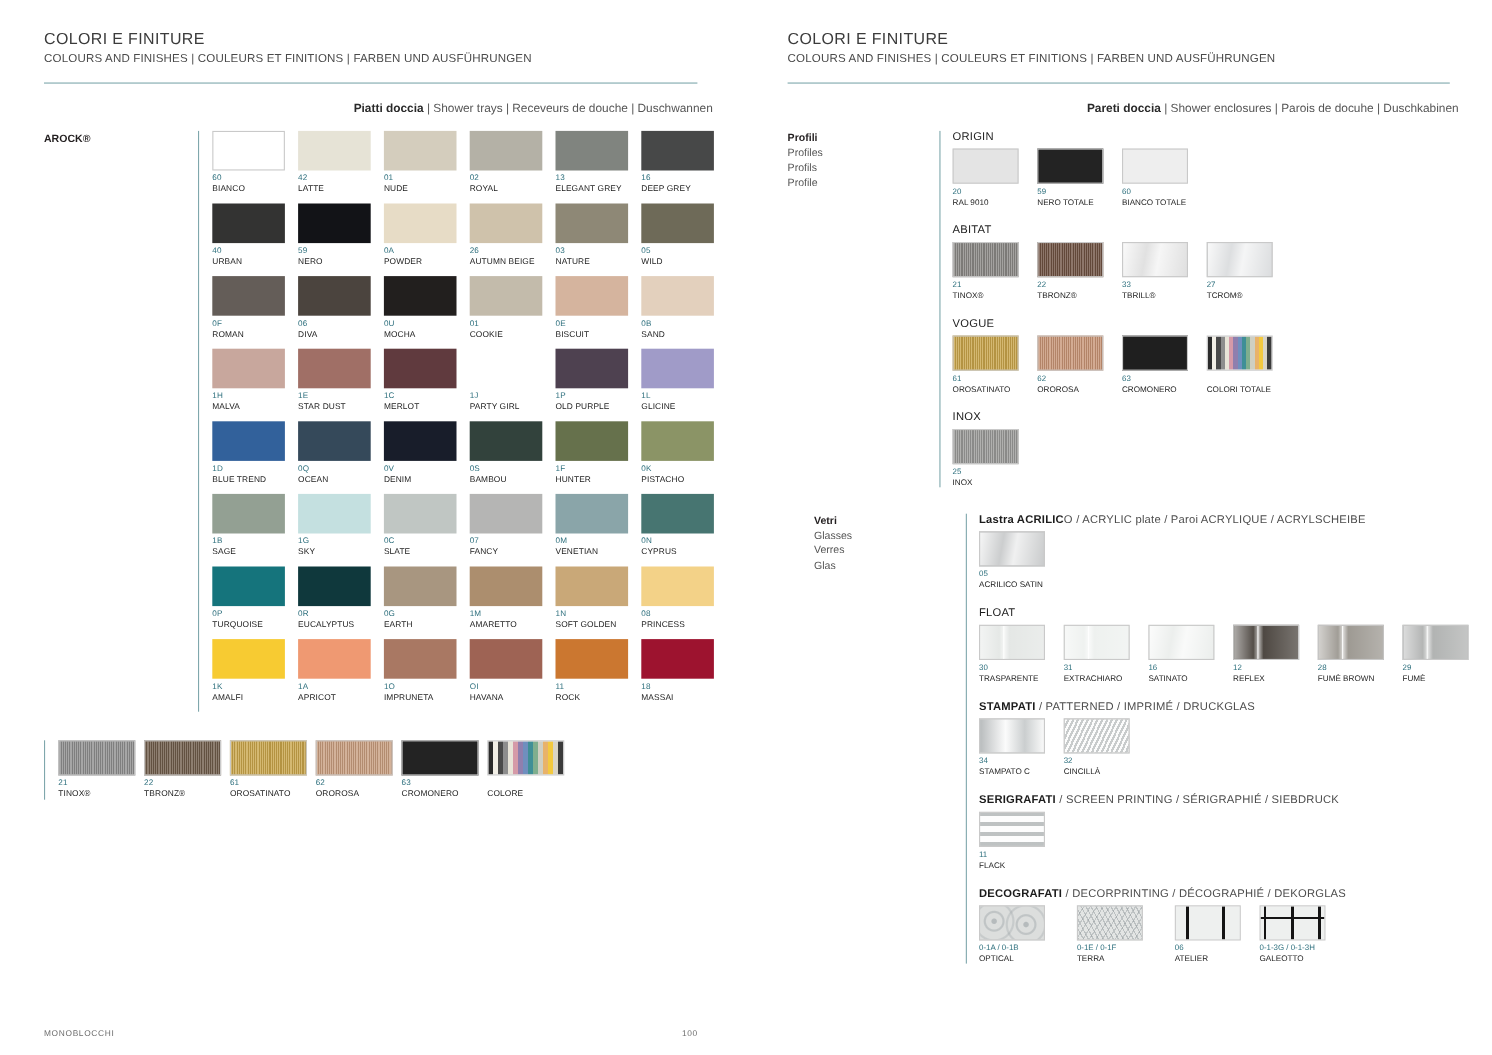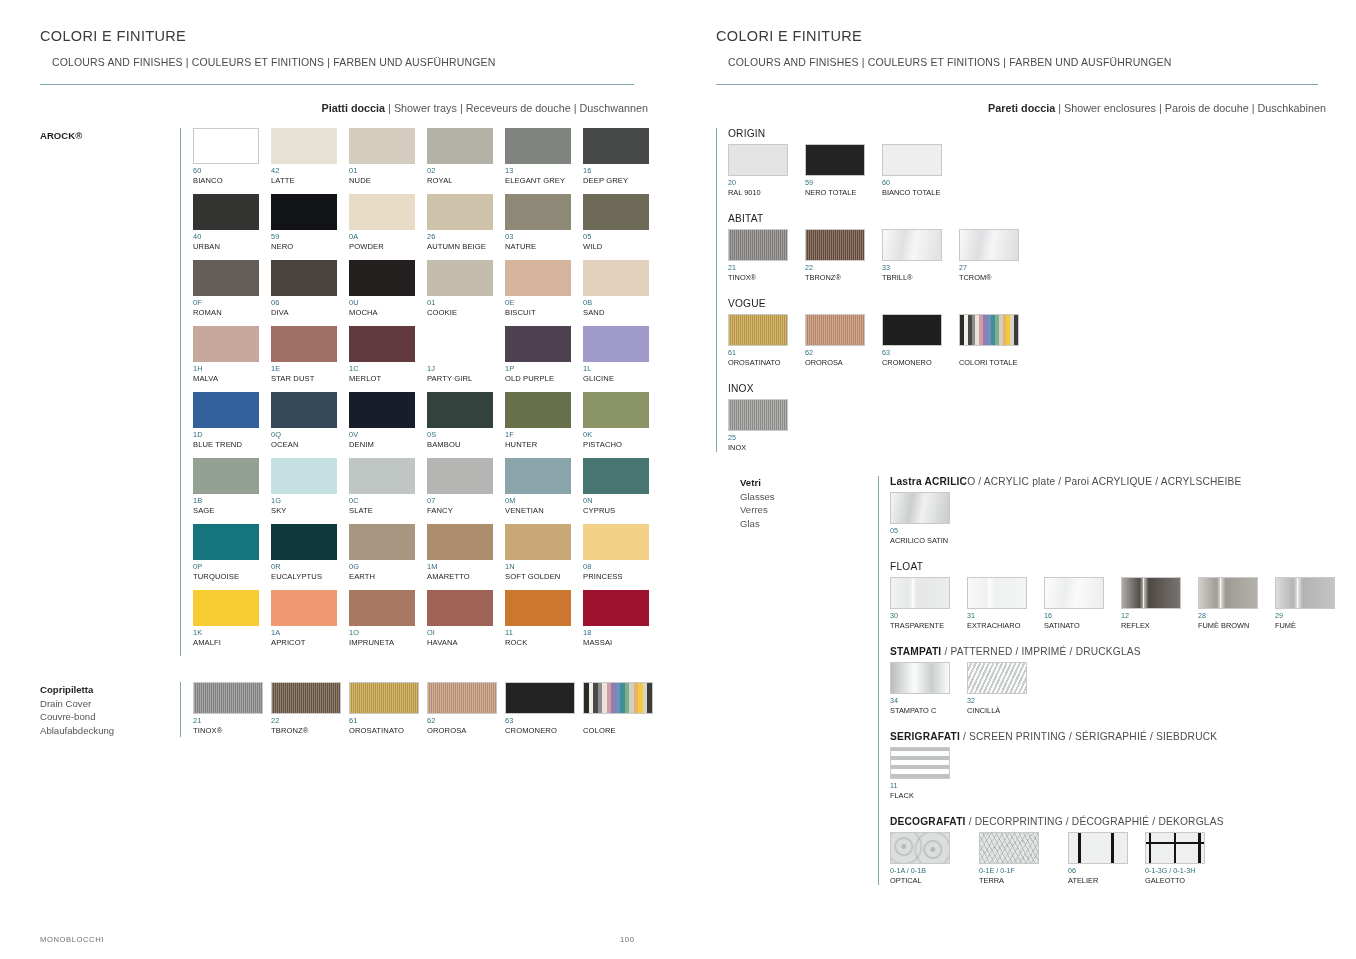--- a/index.html
+++ b/index.html
@@ -28,21 +28,21 @@
     font-size: 14.5px;
     letter-spacing: .35px;
     color: #3b3b3b;
     font-weight: 400;
     margin: 0 0 3px 0;
   }
   .hdr-sub {
     font-size: 10.5px;
     letter-spacing: .15px;
     color: #4a4a4a;
-    margin: 12px;
+    margin: 0;
   }
   .rule {
     height: 0;
     border-top: 1.6px solid #7fa7ac;
     margin: 16px 0 0 0;
   }
   #page-left .rule  { width: 594px; }
   #page-right .rule { width: 602px; }
 
   .section-title {
@@ -434,26 +434,20 @@
           <div class="sw-cell row-gap">
             <div class="sw-chip" style="background: rgb(157, 19, 47);"></div>
             <div class="sw-code">18</div>
             <div class="sw-name">MASSAI</div>
           </div>
         </div>
     </div>
   </div>
 
   <div class="block" style="margin-top:26px;">
-    <div class="block-label">
-      <div class="l0">Copripiletta</div>
-      <div class="ln">Drain Cover</div>
-      <div class="ln">Couvre-bond</div>
-      <div class="ln">Ablaufabdeckung</div>
-    </div>
     <div class="block-body">
       <div class="strip" id="copri-grid">
           <div class="sw-cell">
             <div class="sw-chip bordered" style="background: repeating-linear-gradient(90deg, rgba(255, 255, 255, 0.22) 0px, rgba(255, 255, 255, 0.22) 1px, rgba(0, 0, 0, 0.1) 1px, rgba(0, 0, 0, 0.1) 2px), rgb(141, 141, 141);"></div>
             <div class="sw-code">21</div>
             <div class="sw-name">TINOX®</div>
           </div>
           <div class="sw-cell">
             <div class="sw-chip bordered" style="background: repeating-linear-gradient(90deg, rgba(255, 255, 255, 0.22) 0px, rgba(255, 255, 255, 0.22) 1px, rgba(0, 0, 0, 0.1) 1px, rgba(0, 0, 0, 0.1) 2px), rgb(109, 90, 72);"></div>
             <div class="sw-code">22</div>
@@ -489,20 +483,26 @@
 
 <div class="page" id="page-right">
   <h1 class="hdr-title">COLORI E FINITURE</h1>
   <p class="hdr-sub">COLOURS AND FINISHES | COULEURS ET FINITIONS | FARBEN UND AUSFÜHRUNGEN</p>
   <div class="rule"></div>
   <p class="section-title">
     <b>Pareti doccia</b><span> | Shower enclosures | Parois de docuhe | Duschkabinen</span>
   </p>
 
   <div class="rblock">
+    <div class="rblock-label">
+      <div class="l0">Profili</div>
+      <div class="ln">Profiles</div>
+      <div class="ln">Profils</div>
+      <div class="ln">Profile</div>
+    </div>
     <div class="rblock-body" id="profili-body">
         <div class="grp-head">ORIGIN</div>
         <div class="grp-row">
           <div class="g-cell">
             <div class="g-chip" style="background: rgb(228, 228, 228);"></div>
             <div class="g-code">20</div>
             <div class="g-name">RAL 9010</div>
           </div>
           <div class="g-cell">
             <div class="g-chip" style="background: rgb(35, 35, 35);"></div>

